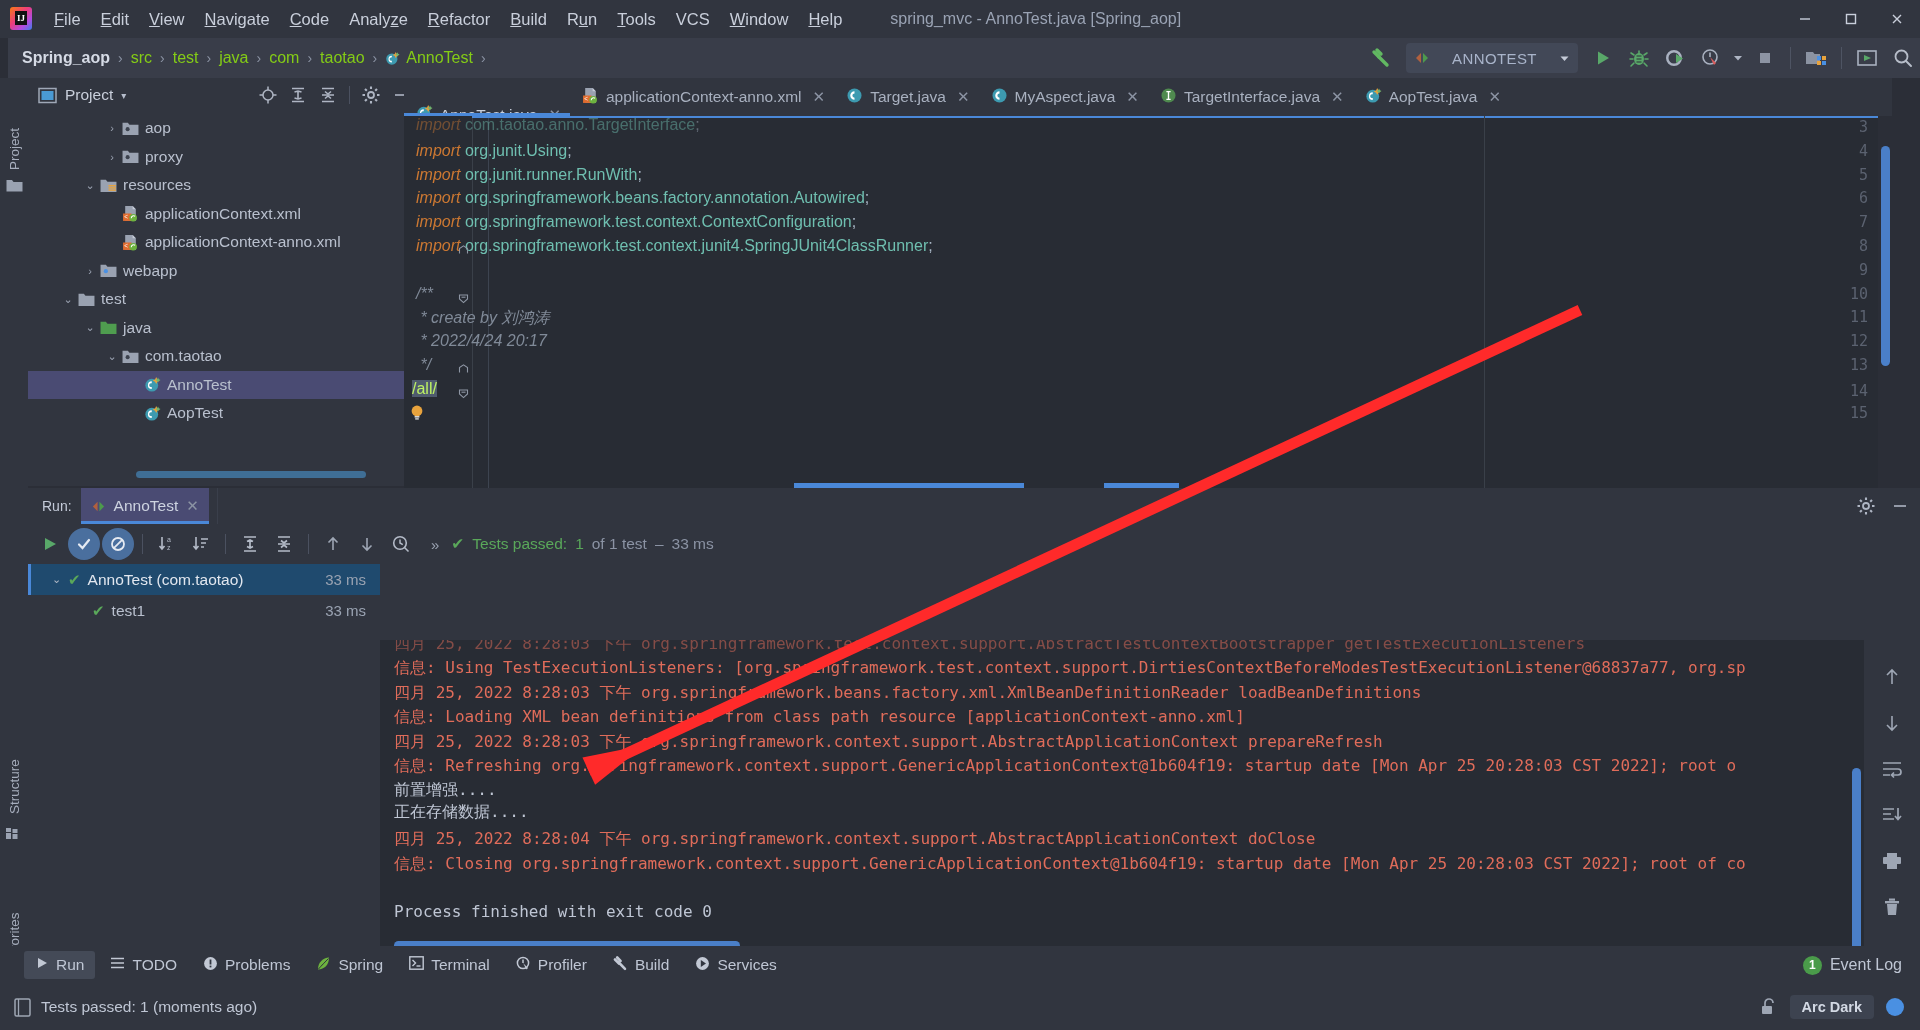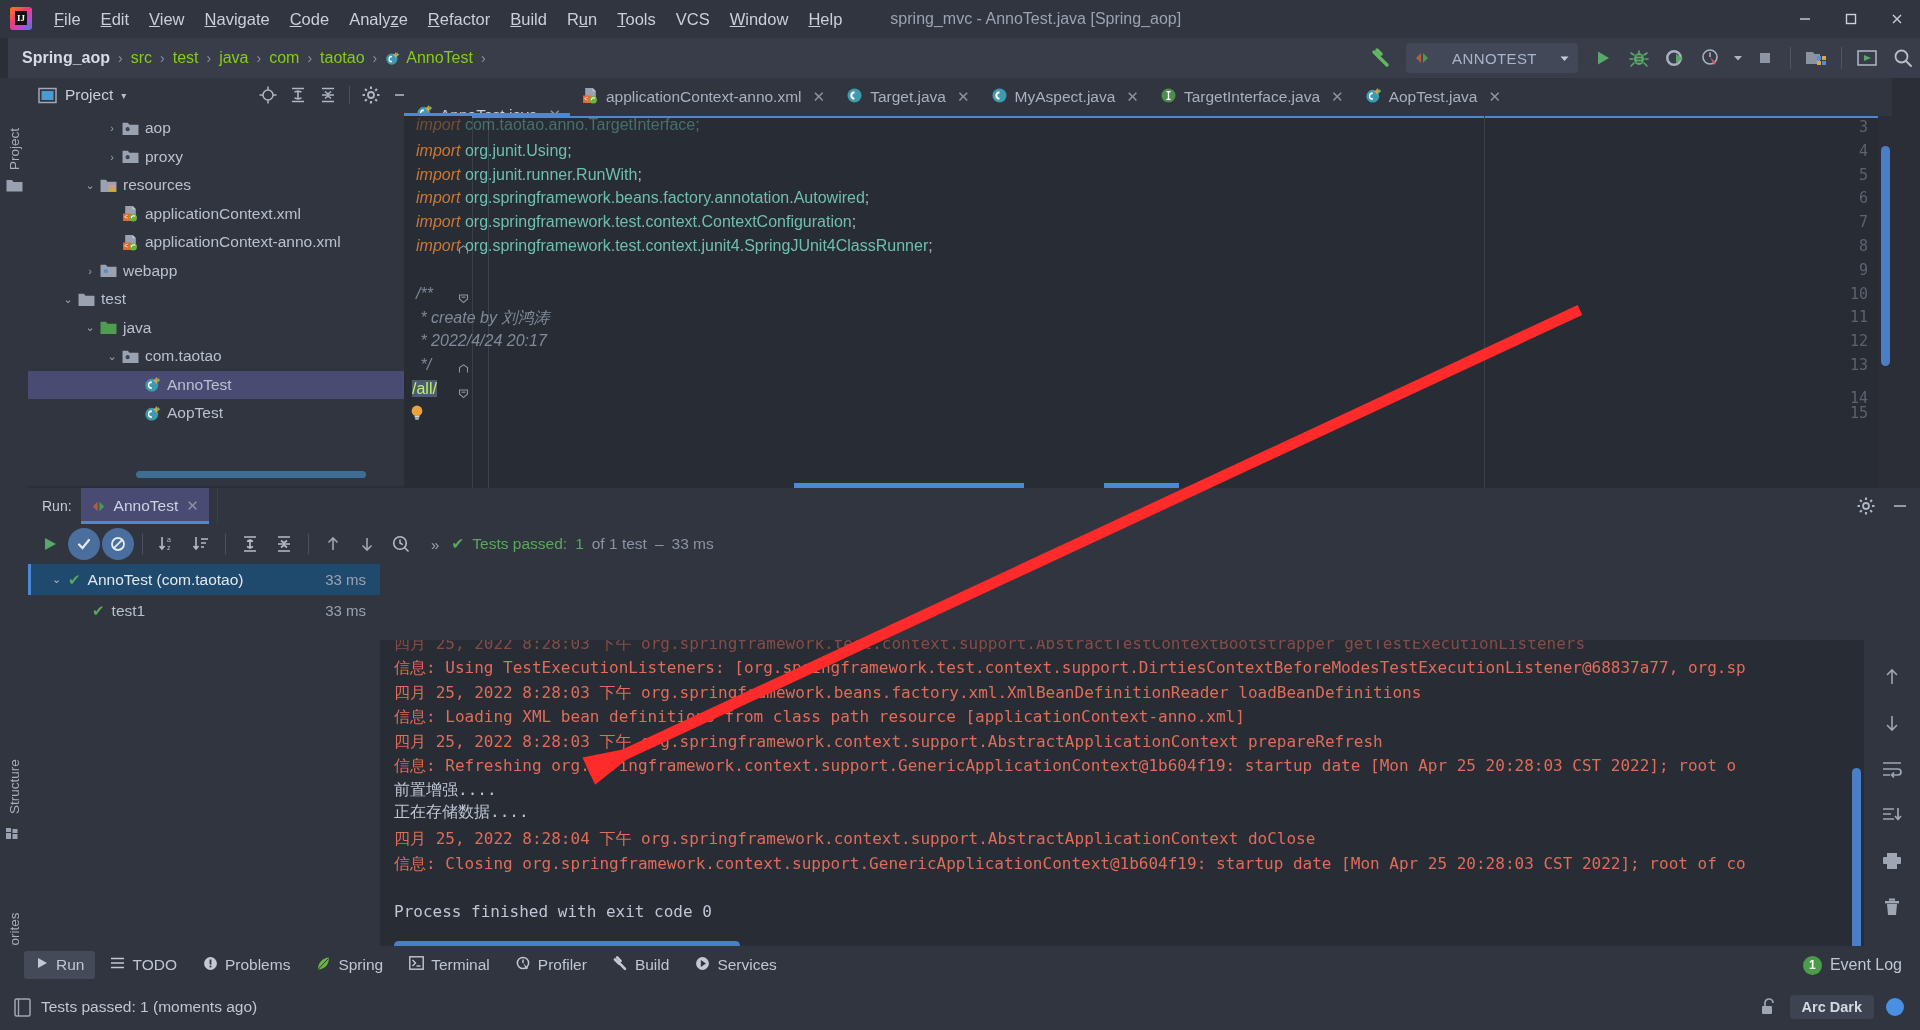--- a/index.html
+++ b/index.html
@@ -641,21 +641,21 @@
           </svg></div>
         <div class="lnum" style="top: 192.4px;">11</div>
         <div class="cl" style="top: 192.4px;"><span class="cmt"> * create by 刘鸿涛</span></div>
         <div class="lnum" style="top: 216.2px;">12</div>
         <div class="cl" style="top: 216.2px;"><span class="cmt"> * 2022/4/24 20:17</span></div>
         <div class="lnum" style="top: 240px;">13</div>
         <div class="cl" style="top: 240px;"><span class="cmt"> */</span></div>
         <div class="fold" style="top: 245px;"><svg width="11" height="11" viewBox="0 0 11 11">
             <path d="M1.5 8.5 L1.5 3.5 L5.5 0.8 L9.5 3.5 L9.5 8.5" stroke="#8e96a4" stroke-width="1.1" fill="none"></path>
           </svg></div>
-        <div class="lnum" style="top: 273px;">14</div>
+        <div class="lnum" style="top: 266px;">14</div>
         <div class="cl" style="top: 263.8px; left: 8px;"><span class="sel-text">/all/</span></div>
         <div class="fold" style="top: 268.8px;"><svg width="11" height="11" viewBox="0 0 11 11">
             <path d="M1.5 2 L9.5 2 L9.5 6 L5.5 9.6 L1.5 6 Z" stroke="#8e96a4" stroke-width="1.1" fill="none"></path>
             <path d="M3.5 4.2 L7.5 4.2" stroke="#8e96a4" stroke-width="1.1"></path>
           </svg></div>
         <div class="lnum" style="top: 287.6px;">15</div>
         <div class="cl" style="top: 287.6px; left: 6px;"><svg width="14" height="18" viewBox="0 0 14 18">
             <circle cx="7" cy="7" r="5.4" fill="#e8a33d"></circle>
             <rect x="4.6" y="12" width="4.8" height="1.6" fill="#d8d8d8"></rect>
             <rect x="5.2" y="14.2" width="3.6" height="1.4" fill="#d8d8d8"></rect>

